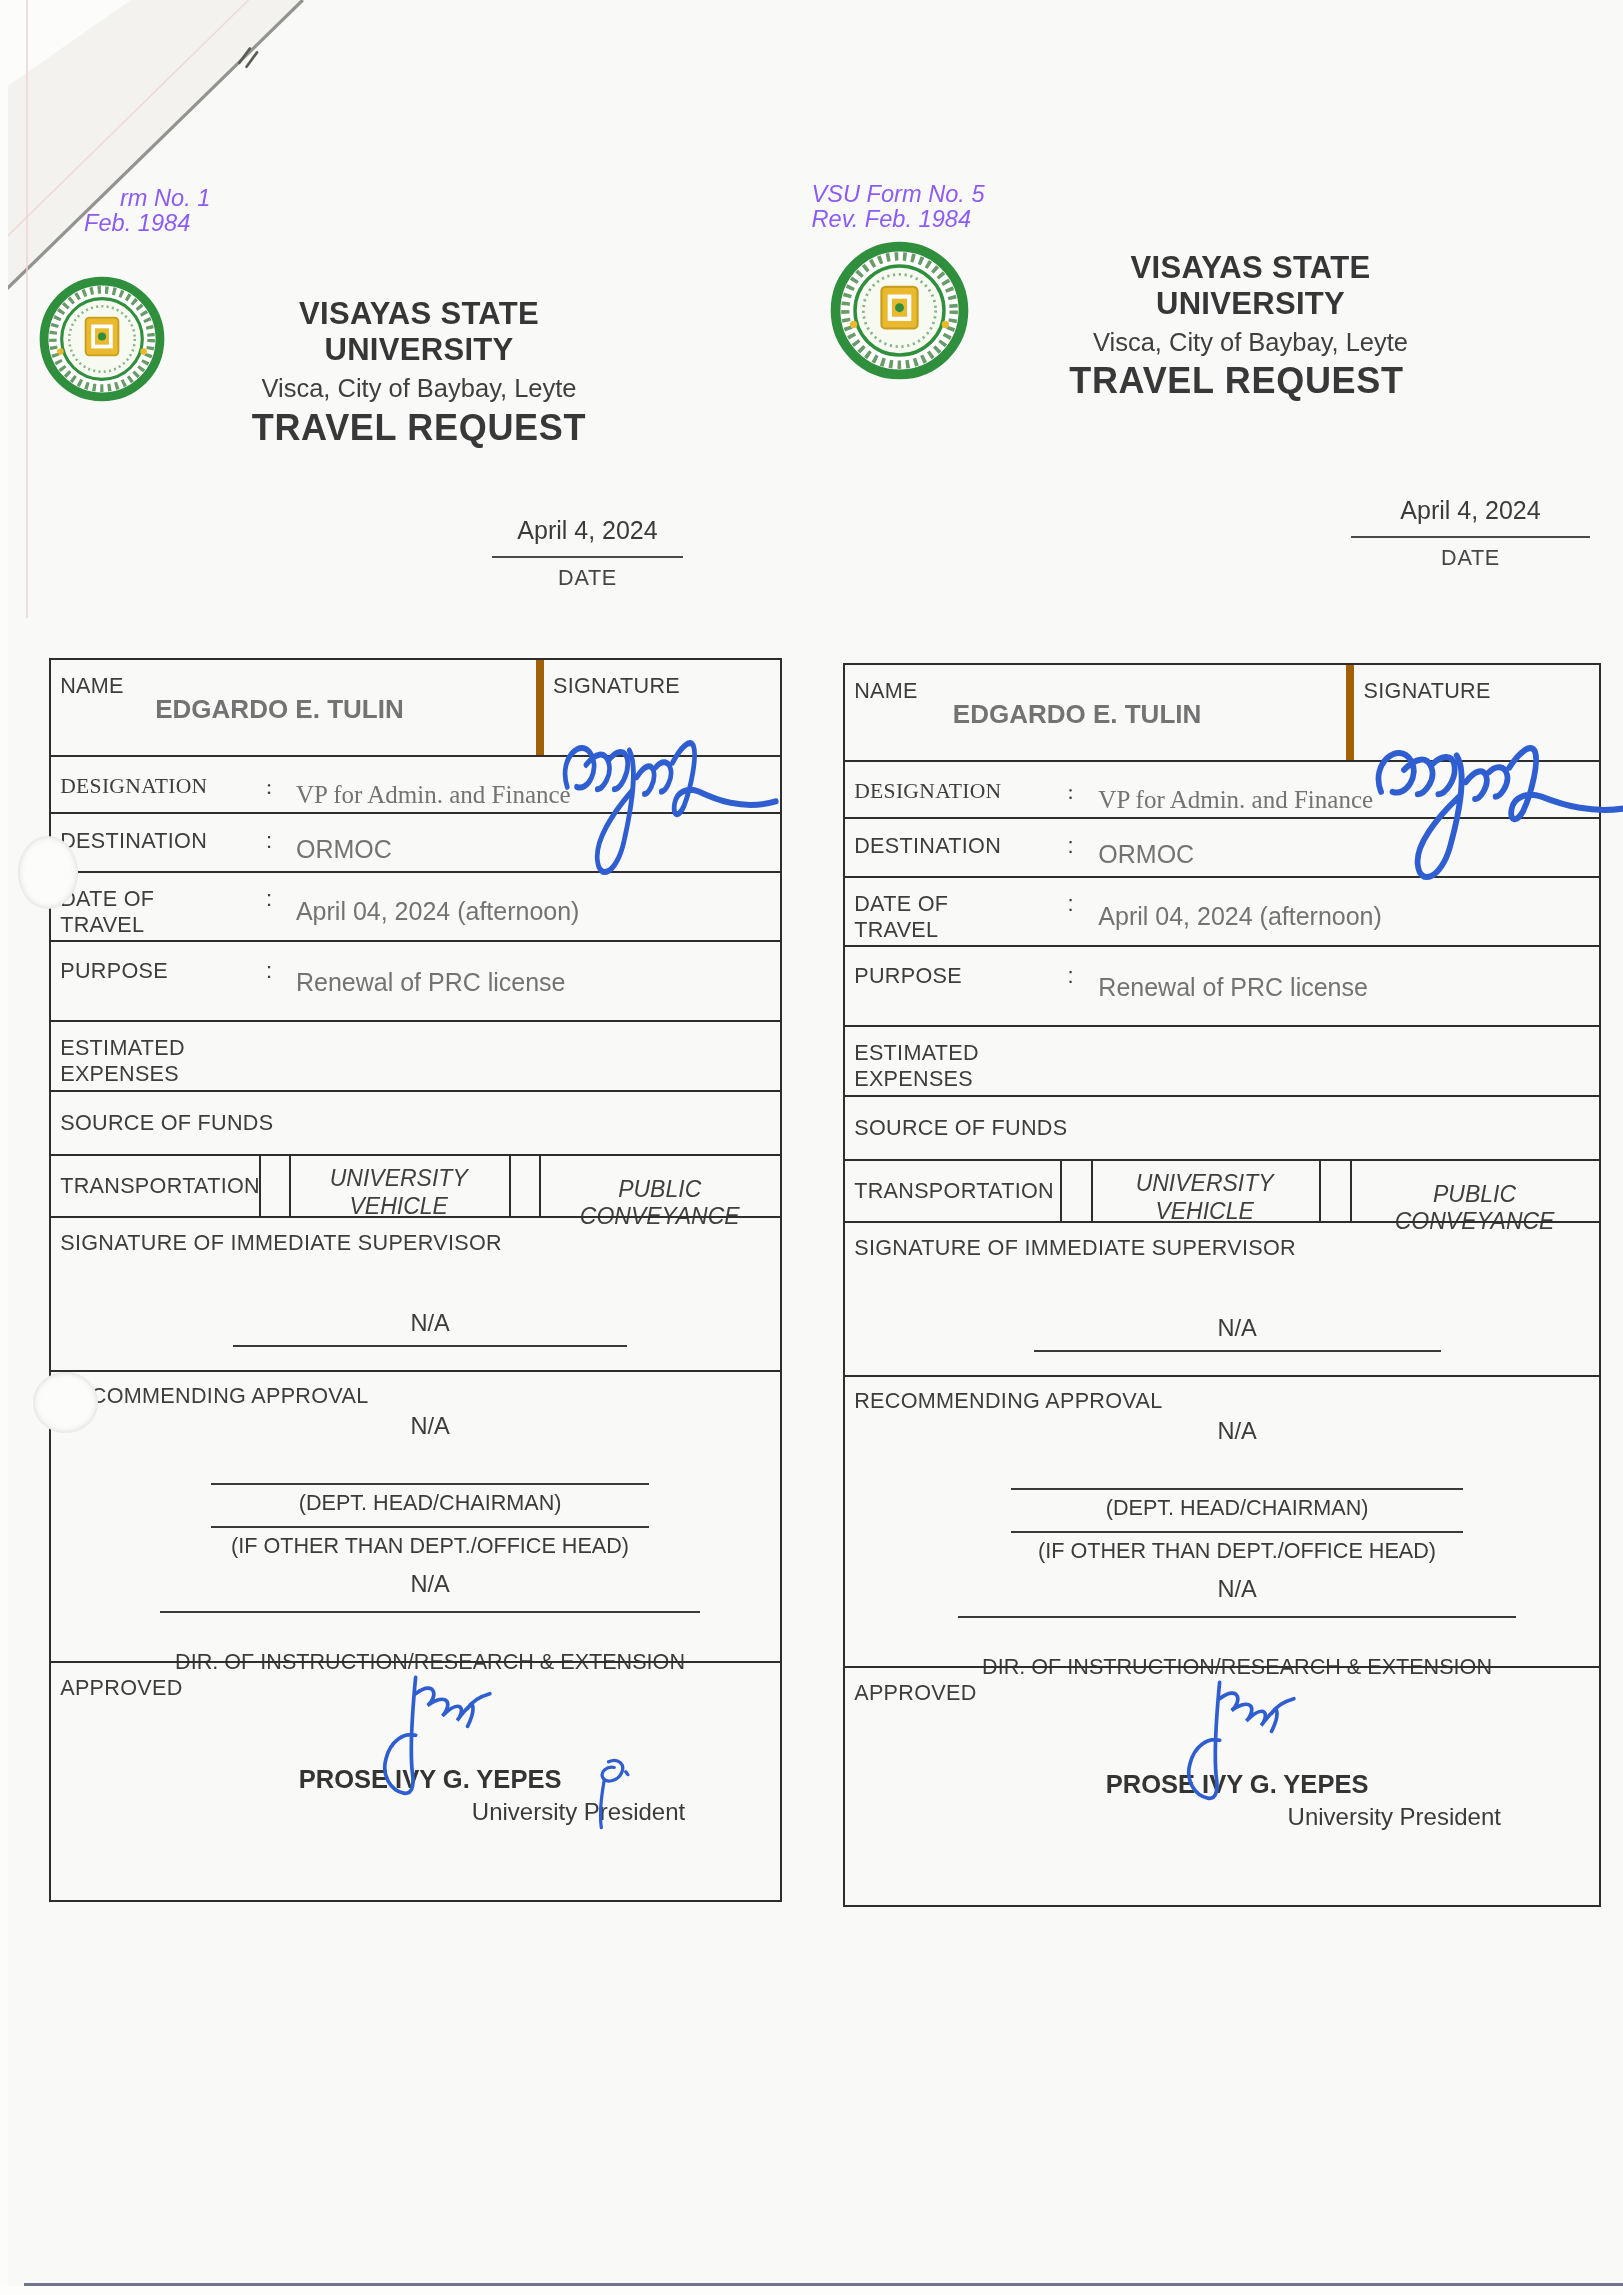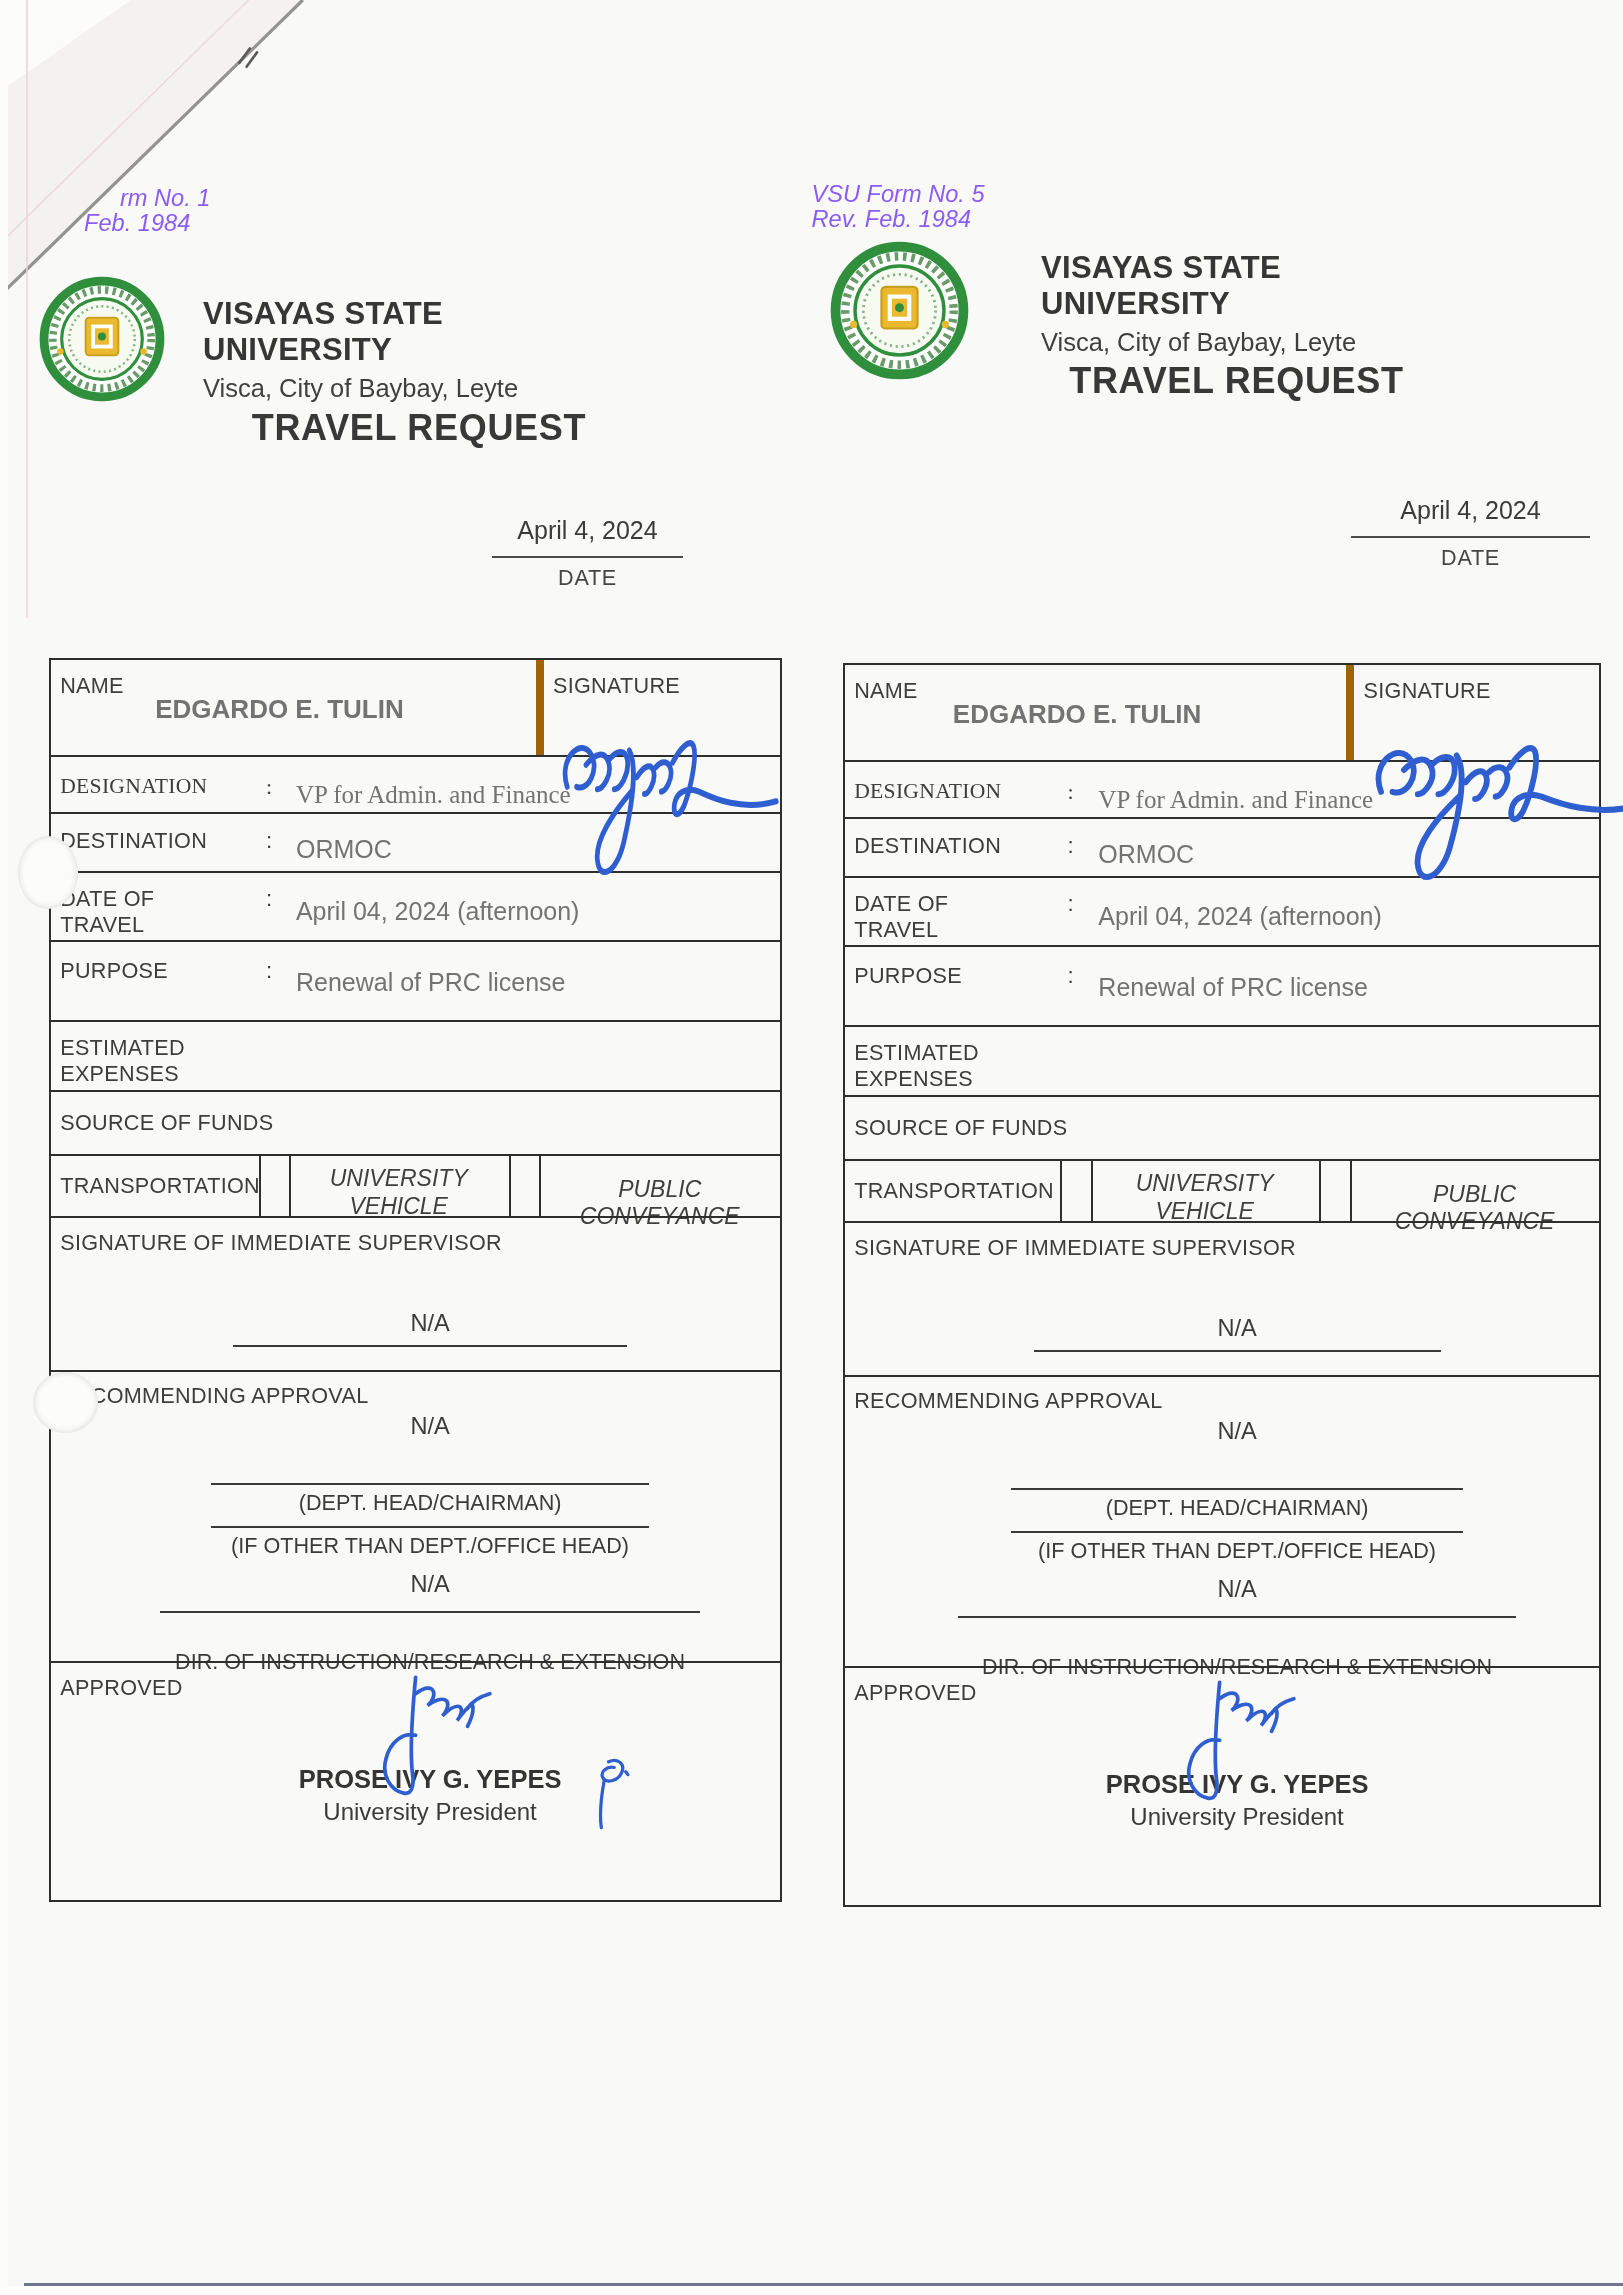--- a/index.html
+++ b/index.html
@@ -13,21 +13,21 @@
 
   .formno{position:absolute;font-style:italic;font-size:23.6px;line-height:25px;color:#8b5cf6;}
   .f0 .formno{left:84px;top:9.2px;}
   .f1 .formno{left:6.5px;top:18.3px;}
   .f0 .formno .l2{margin-left:-36px;}
 
   .seal{position:absolute;}
   .f0 .seal{left:3.3px;top:99px;width:126px;height:126px;}
   .f1 .seal{left:25px;top:77px;width:139px;height:139px;}
 
-  .univblock{position:absolute;}
+  .univblock{position:absolute;text-align:center;}
   .f0 .univblock{left:167px;top:119px;width:432px;}
   .f1 .univblock{left:236px;top:86px;width:419px;}
   .univ{font-size:31px;font-weight:bold;letter-spacing:0.3px;color:#363636;}
   .addr{font-size:25.5px;margin-top:5.9px;color:#3f3f3f;}
 
   .doctitle{position:absolute;text-align:center;font-size:36px;font-weight:bold;letter-spacing:0.7px;color:#383838;}
   .f0 .doctitle{left:167px;top:230px;width:432px;}
   .f1 .doctitle{left:222px;top:196px;width:419px;}
 
   .dateblock{position:absolute;text-align:center;}
@@ -71,21 +71,21 @@
   .rec-cap1{top:118px;font-size:21.6px;}
   .rec-line2{top:154px;border-top:2px solid #3a3a3a;height:0;}
   .rec-cap2{top:161px;font-size:21.6px;}
   .rec-na2{top:199px;font-size:23.6px;}
   .rec-line3{top:239px;border-top:2px solid #3a3a3a;height:0;left:15%;width:74%;}
   .rec-cap3{top:246px;font-size:21.6px;left:15%;width:74%;margin-top:31px;}
 
   .sig-yepes{position:absolute;left:38%;top:1.3px;width:196px;height:141px;z-index:6;}
   .appr-name{position:absolute;left:17%;width:70%;text-align:center;top:102px;
              font-size:25.5px;font-weight:bold;color:#343434;}
-  .appr-title{position:absolute;left:17%;width:70%;text-align:center;top:135px;font-size:24px;}
+  .appr-title{position:absolute;left:17%;width:70%;text-align:right;top:135px;font-size:24px;}
   .ink-mark{position:absolute;left:73.5%;top:90px;width:43px;height:82px;z-index:6;}
 
   
   .fold{position:absolute;left:0;top:0;z-index:20;pointer-events:none;}
   .pink-line{position:absolute;left:26px;top:0;width:2px;height:618px;background:#f0d2d6;opacity:.75;z-index:21;}
   .punch{position:absolute;border-radius:50%;background:#fcfcfa;z-index:25;
          box-shadow:inset 0 0 6.5px rgba(110,110,110,.28);}
   .punch1{left:18.3px;top:836px;width:60px;height:73px;}
   .punch2{left:33px;top:1372px;width:65px;height:61px;}
   .scan-bottom{position:absolute;left:23.6px;right:0;top:2283px;height:2.6px;background:#70748e;z-index:30;}

